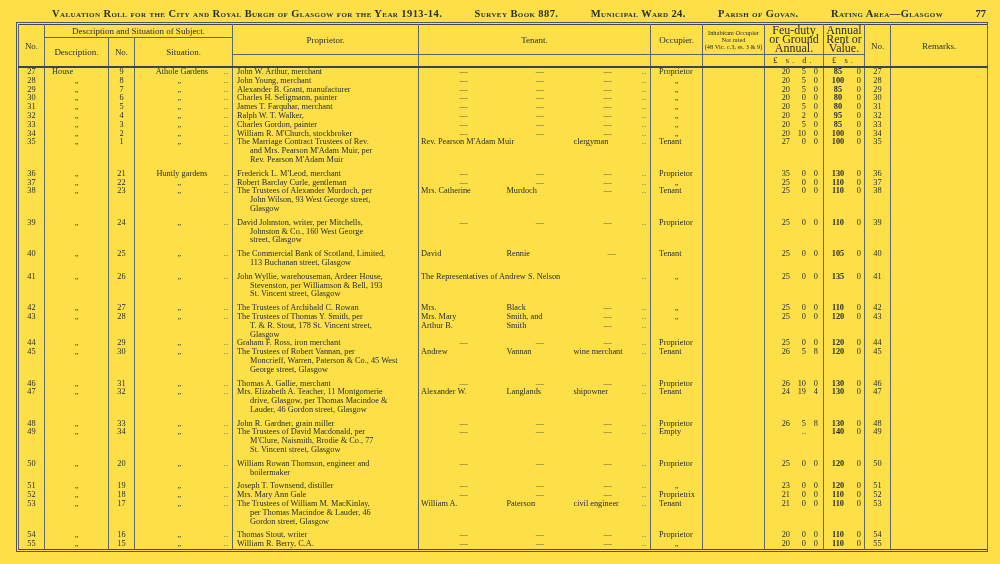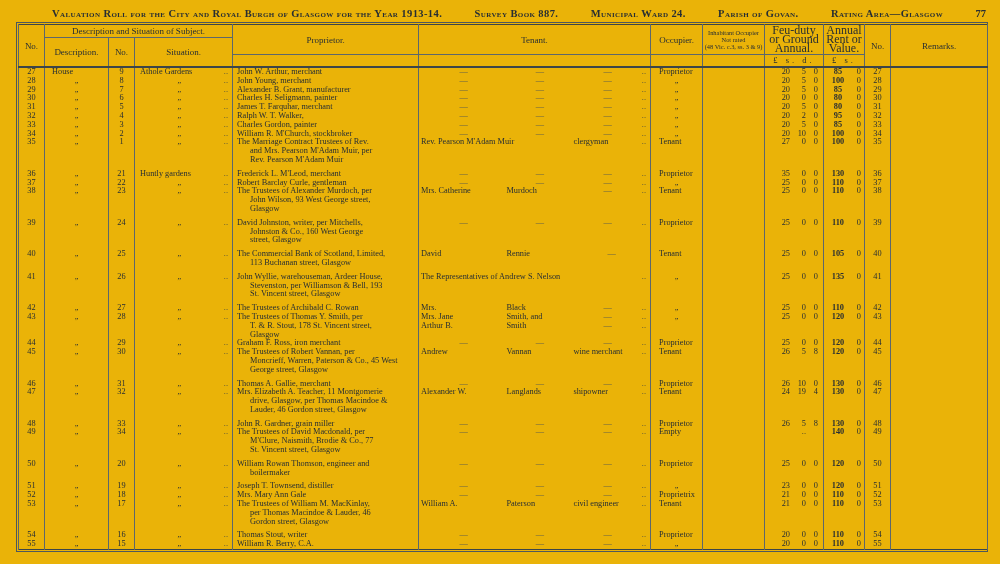--- a/index.html
+++ b/index.html
@@ -1,17 +1,17 @@
 <!DOCTYPE html>
 <html><head>
 <meta charset="utf-8">
 <style>
   html,body{margin:0;padding:0;}
   body{background:#e1ebef;}
-  .page{position:relative;width:1000px;height:564px;background:#eab308;
+  .page{position:relative;width:1000px;height:564px;background:#fde047;
         font-family:"Liberation Serif","DejaVu Serif",serif;color:#272e33;overflow:hidden;}
   
   .topbar{display:flex;justify-content:space-between;align-items:baseline;
           margin:8px 14px 3px 52px;font-size:10.5px;letter-spacing:.4px;white-space:nowrap;}
   .sc{font-variant:small-caps;font-weight:bold;}
   .pageno{font-weight:bold;letter-spacing:0;}
   
   .tw{margin:0 12px 0 16px;border:1px solid #4e585c;padding:1px;background:transparent;}
   table{border-collapse:collapse;table-layout:fixed;width:100%;border:1px solid #3c4549;}
   th,td{border-left:1px solid #5c676c;border-right:1px solid #5c676c;
@@ -22,21 +22,21 @@
   th.small3{font-size:6.4px;line-height:7px;white-space:pre-line;}
   th.mid3{font-size:12px;line-height:9px;white-space:pre-line;margin-top:10px;}
   th.units{font-size:8.5px;letter-spacing:3px;height:11px;line-height:11px;padding:0;margin-top:8px;}
   tbody td{font-size:8.3px;line-height:8.8px;}
   tr.gap td{padding-top:5px;}
   .c-no,.c-no2,.c-hno{text-align:center;}
   .c-desc{padding-left:7px;}
   .c-desc.dit{padding-left:0;text-align:center;}
   .c-sit{ }
   .sitwrap{display:flex;}
-  .sit-t{flex:1;padding-left:5px;text-align:left;}
+  .sit-t{flex:1;padding-left:5px;text-align:center;}
   .dit .sit-t{text-align:center;padding-left:0;}
   .sit-dots,.tdot{flex:0 0 auto;padding-right:4px;color:#3a4347;}
   .c-prop{padding:0 3px 0 17px;text-indent:-13px;white-space:pre-line;}
   .tline{display:flex;white-space:nowrap;}
   .ta{flex:0 0 37%;min-width:0;padding-left:2px;}
   .tb{flex:0 1 29%;min-width:0;}
   .tc{flex:1 1 auto;min-width:0;}
   .dc{text-align:center;}
   .c-occ{padding-left:8px;}
   .c-occ.dit{padding-left:0;text-align:center;}
@@ -722,21 +722,21 @@
               <div class="sitwrap">
                 <span class="sit-t">„</span>
                 <span class="sit-dots">..</span>
               </div>
             </td>
             <td class="c-prop">The Trustees of Thomas Y. Smith, per
 T. &amp; R. Stout, 178 St. Vincent street,
 Glasgow</td>
             <td class="c-ten">
               <div class="tline">
-                <span class="ta">Mrs. Jane</span>
+                <span class="ta">Mrs. Mary</span>
                 <span class="tb">Smith, and</span>
                 <span class="tc dc dash">—</span>
                 <span class="tdot">..</span>
               </div>
               <div class="tline">
                 <span class="ta">Arthur B.</span>
                 <span class="tb">Smith</span>
                 <span class="tc dc dash">—</span>
                 <span class="tdot">..</span>
               </div>

